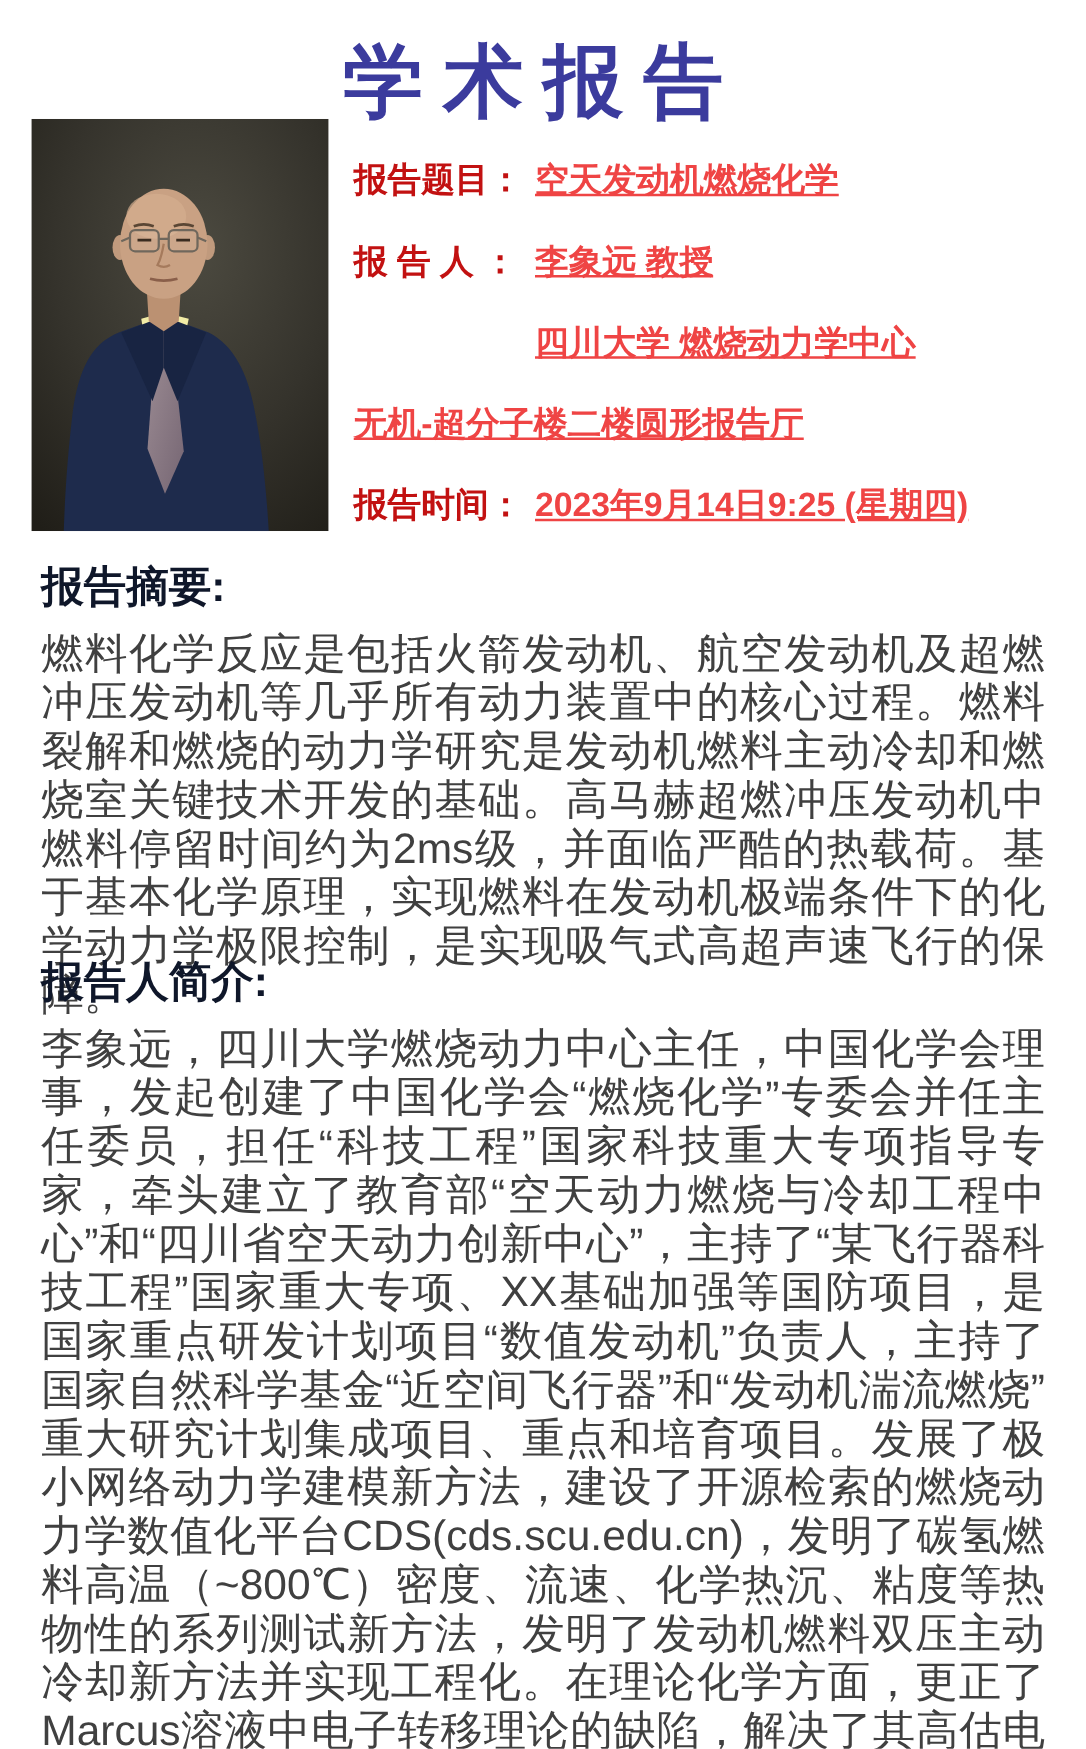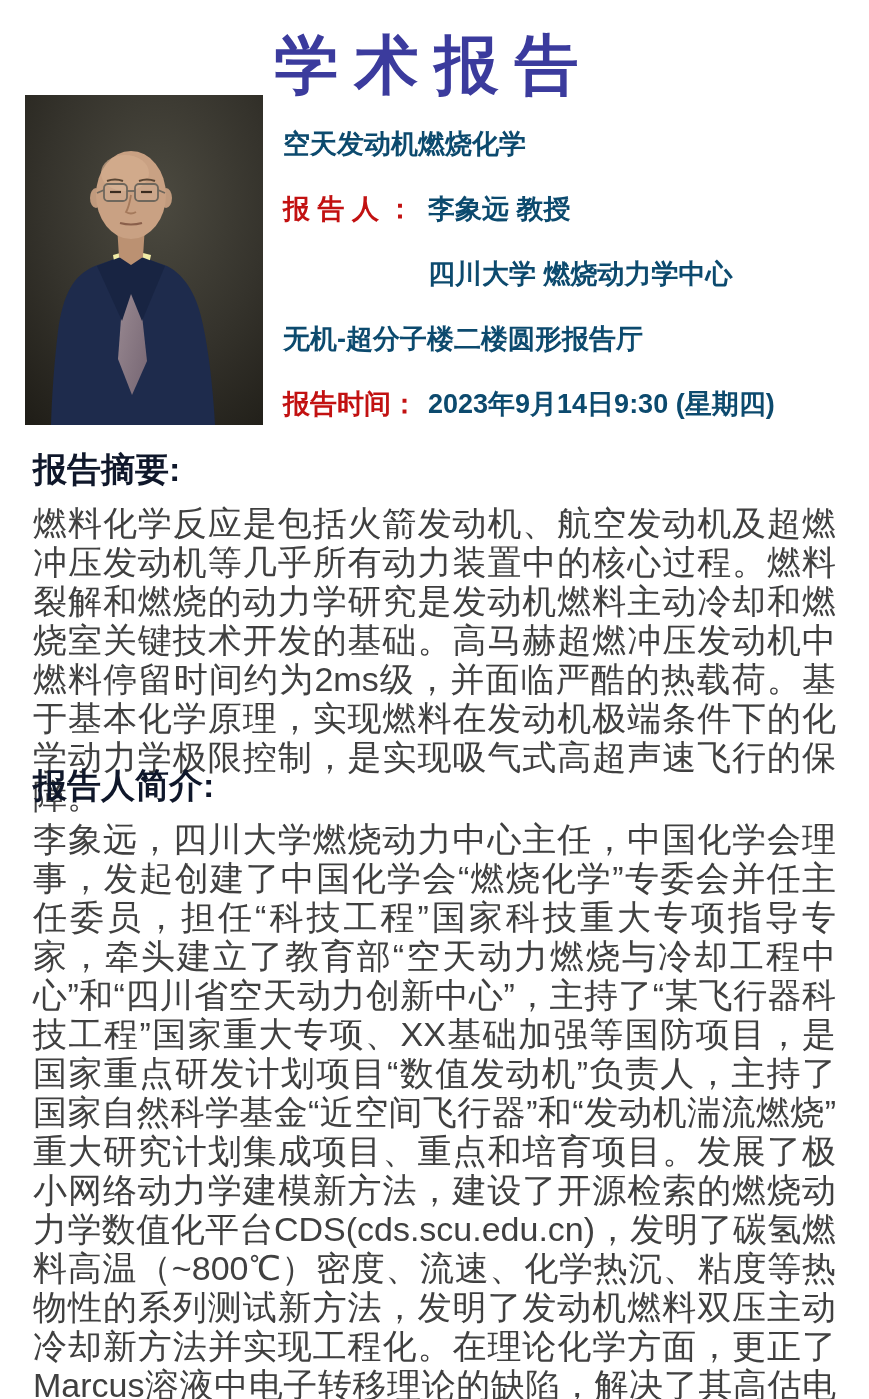--- a/index.html
+++ b/index.html
@@ -51,21 +51,22 @@
     font-weight: bold;
     white-space: nowrap;
   }
   .info-label {
     display: inline-block;
     width: 145px;
     flex: 0 0 145px;
     color: #c21111;
   }
   .info-value {
-    color: #0c4a6e;
+    color: #ef4444;
+    text-decoration: underline;
   }
   .text-section {
     position: absolute;
     left: 33px;
     width: 803px;
   }
   .section-abstract { top: 447px; }
   .section-bio { top: 763px; }
   .section-heading {
     margin: 0 0 11px 0;
@@ -135,36 +136,37 @@
       <path d="M116 97 L127 97" stroke="#3a2c20" stroke-width="2.2"></path>
 
       <path d="M106 100 Q104 112 101 117 Q106 120 111 117" stroke="#a57a5c" stroke-width="1.8" fill="none"></path>
 
       <path d="M95 128 Q106 131 117 128" stroke="#8a5f4a" stroke-width="2.2" fill="none"></path>
     </svg>
   </div>
 
   <div class="info-block">
     <div class="info-row">
+      <span class="info-label">报告题目：</span>
       <span class="info-value">空天发动机燃烧化学</span>
     </div>
     <div class="info-row">
       <span class="info-label">报 告 人 ：</span>
       <span class="info-value">李象远 教授</span>
     </div>
     <div class="info-row">
       <span class="info-label"></span>
       <span class="info-value">四川大学 燃烧动力学中心</span>
     </div>
     <div class="info-row">
       <span class="info-value">无机-超分子楼二楼圆形报告厅</span>
     </div>
     <div class="info-row">
       <span class="info-label">报告时间：</span>
-      <span class="info-value">2023年9月14日9:30 (星期四)</span>
+      <span class="info-value">2023年9月14日9:25 (星期四)</span>
     </div>
   </div>
 
   <section class="text-section section-abstract">
     <h2 class="section-heading">报告摘要:</h2>
     <p class="section-body">燃料化学反应是包括火箭发动机、航空发动机及超燃冲压发动机等几乎所有动力装置中的核心过程。燃料裂解和燃烧的动力学研究是发动机燃料主动冷却和燃烧室关键技术开发的基础。高马赫超燃冲压发动机中燃料停留时间约为2ms级，并面临严酷的热载荷。基于基本化学原理，实现燃料在发动机极端条件下的化学动力学极限控制，是实现吸气式高超声速飞行的保障。</p>
   </section>
 
   <section class="text-section section-bio">
     <h2 class="section-heading">报告人简介:</h2>

